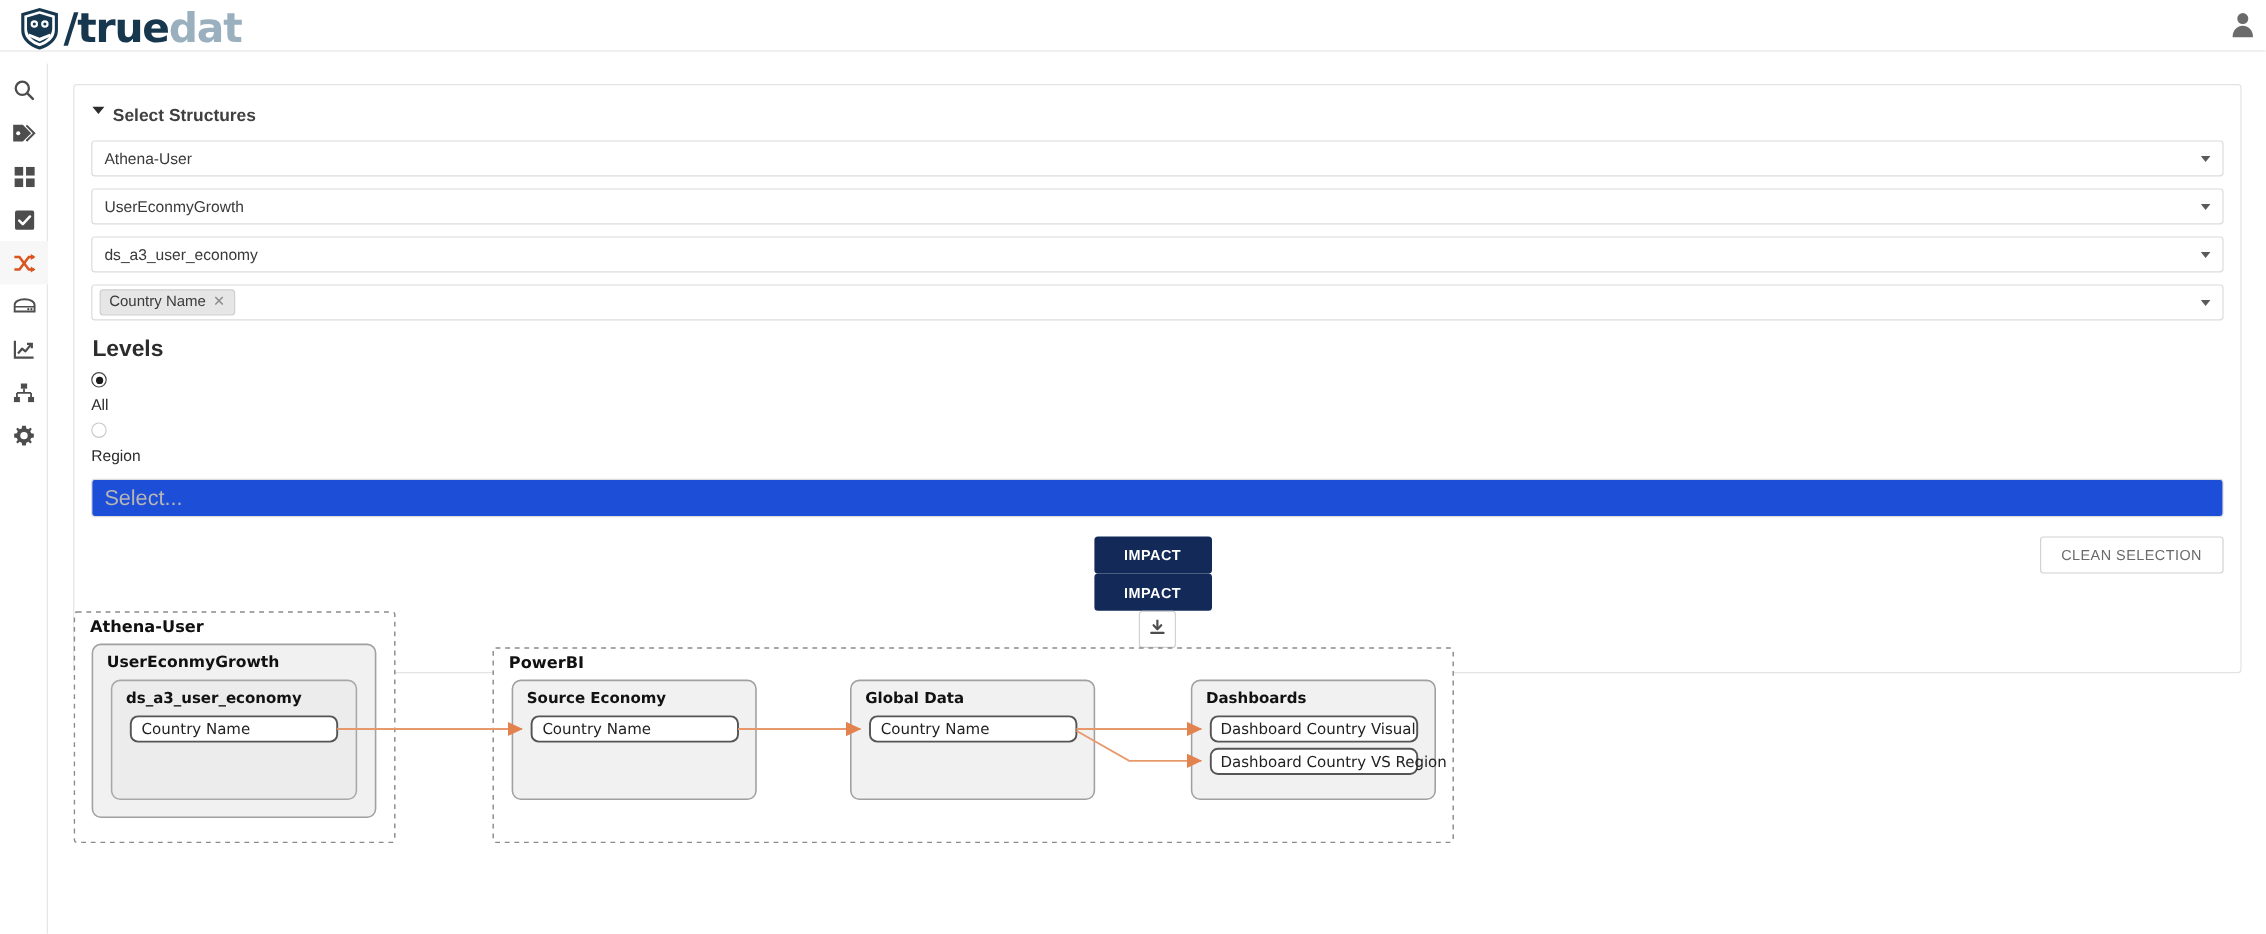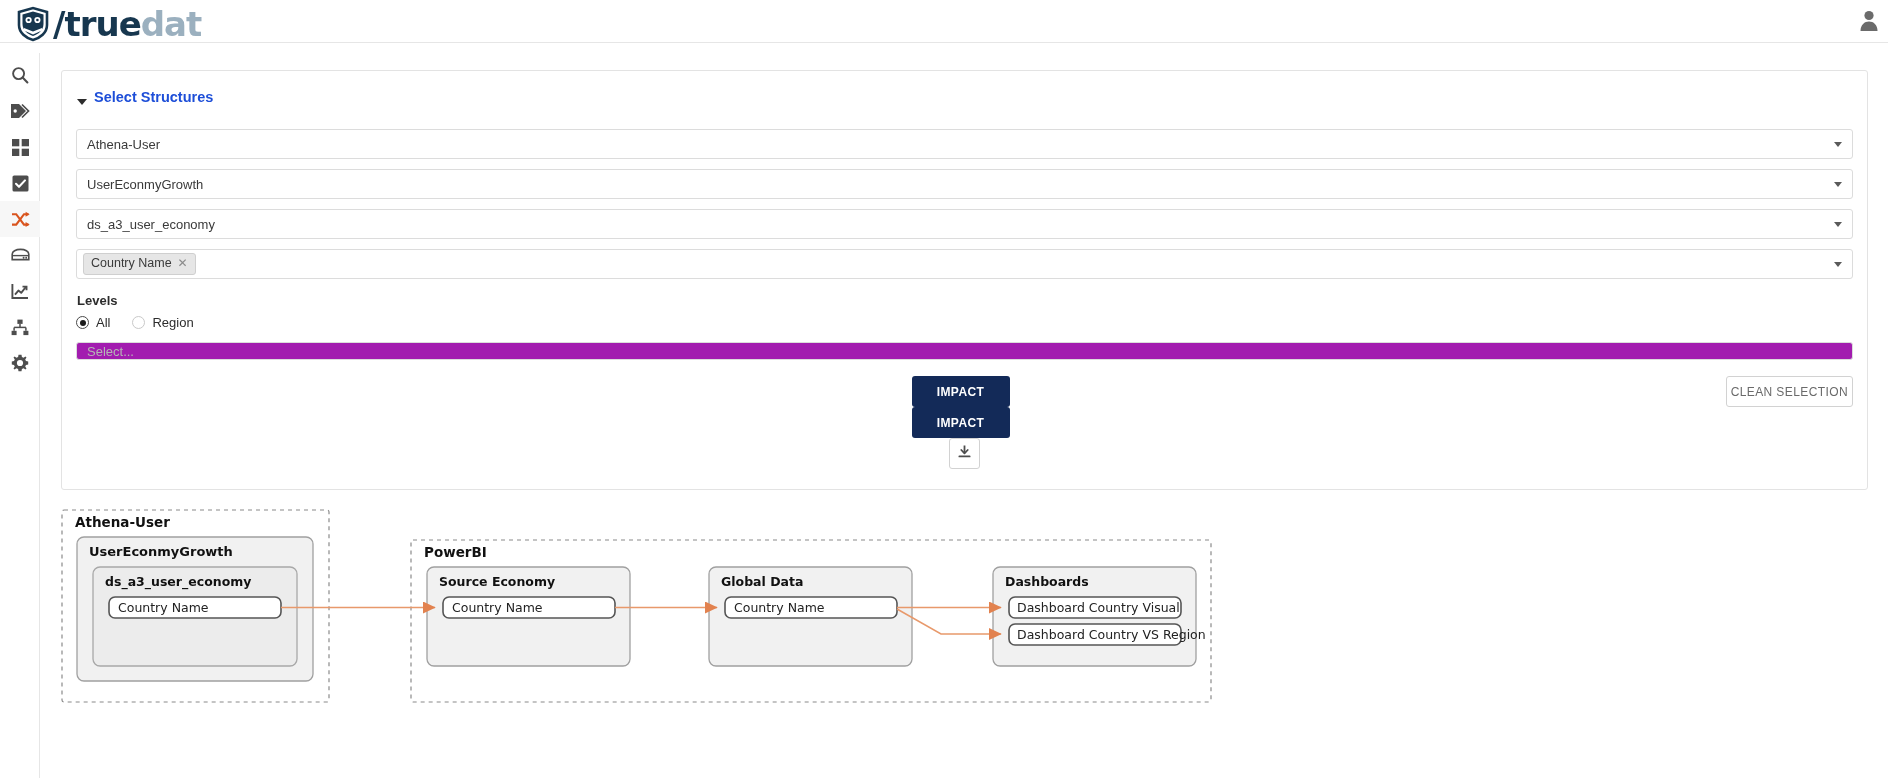--- a/index.html
+++ b/index.html
@@ -60,23 +60,23 @@
   
   .panel {
     position: absolute; left: 20px; top: 17px;
     width: 1807px;
     background: #ffffff;
     border: 1px solid #e3e3e3;
     border-radius: 3px;
     padding: 14px 14px 20px 14px;
   }
   .panel-title {
-    font-size: 14.5px; font-weight: bold; color: #1d4ed8;
-    display: flex; align-items: flex-end; gap: 7px;
-    margin: 4px 0 24px 1px;
+    font-size: 14.5px; font-weight: bold; color: #404040;
+    display: flex; align-items: flex-start; gap: 7px;
+    margin: 4px 0 12px 1px;
     cursor: pointer;
   }
   .caret-down {
     width: 0; height: 0;
     border-left: 5px solid transparent;
     border-right: 5px solid transparent;
     border-top: 6px solid #2c2c2c;
     display: inline-block;
   }
 
@@ -106,40 +106,40 @@
     background: #e6e6e6;
     border: 1px solid #cfcfcf;
     border-radius: 3px;
     font-size: 12.5px; color: #3a3a3a;
     padding: 2px 7px 3px 7px;
     line-height: 15px;
   }
   .chip .x { color: #8a8a8a; font-size: 12px; cursor: pointer; }
 
   .levels-label {
-    font-size: 13px; font-weight: bold; color: #2c2c2c;
+    font-size: 19px; font-weight: bold; color: #2c2c2c;
     margin: 14px 0 7px 1px;
   }
-  .radios { display: flex; align-items: center; gap: 7px; margin-bottom: 12px; }
+  .radios { display: flex; gap: 7px; margin-bottom: 12px; flex-direction: column; }
   .radio-outer {
     width: 13px; height: 13px; border-radius: 50%;
     border: 1.4px solid #4a4a4a; background: #fff;
     display: inline-flex; align-items: center; justify-content: center;
     cursor: pointer;
   }
   .radio-outer.off { border-color: #c9c9c9; }
   .radio-dot { width: 6px; height: 6px; border-radius: 50%; background: #1b1b1b; }
   .radio-lbl { font-size: 13px; color: #2c2c2c; margin-right: 15px; cursor: pointer; }
 
   .selectbox {
-    height: 18px;
+    height: 32px;
     border: 1px solid #dcdcdc; border-radius: 3px;
-    background: #a21caf;
+    background: #1d4ed8;
     display: flex; align-items: center; padding-left: 10px;
-    font-size: 13px; color: #b5b5b5;
+    font-size: 18px; color: #b5b5b5;
     cursor: text;
   }
 
   .btnrow {
     display: flex; align-items: center;
     margin-top: 16px;
     position: relative;
     flex-direction: column;
   }
   .btn-primary {
@@ -153,21 +153,21 @@
     cursor: pointer;
   }
   .btn-icon {
     width: 31px; height: 31px;
     border: 1px solid #d2d2d2; border-radius: 3px;
     background: #fff; cursor: pointer;
     display: flex; align-items: center; justify-content: center;
   }
   .btn-outline {
     position: absolute; right: 0; top: 0;
-    height: 31px; padding: 0 4px;
+    height: 31px; padding: 0 17px;
     background: #fff;
     border: 1px solid #d2d2d2; border-radius: 3px;
     color: #6a6a6a;
     font-size: 12px; letter-spacing: .4px;
     font-family: "Liberation Sans", sans-serif;
     cursor: pointer;
   }
 
   
   .graph { position: absolute; left: 20px; top: 440px; width: 1810px; height: 290px; }

